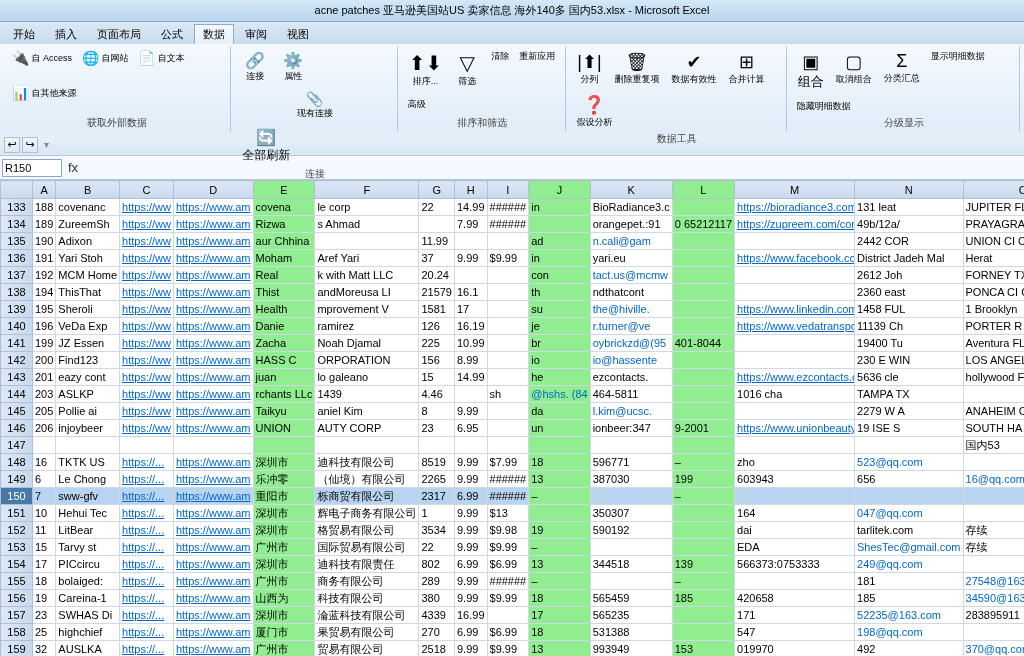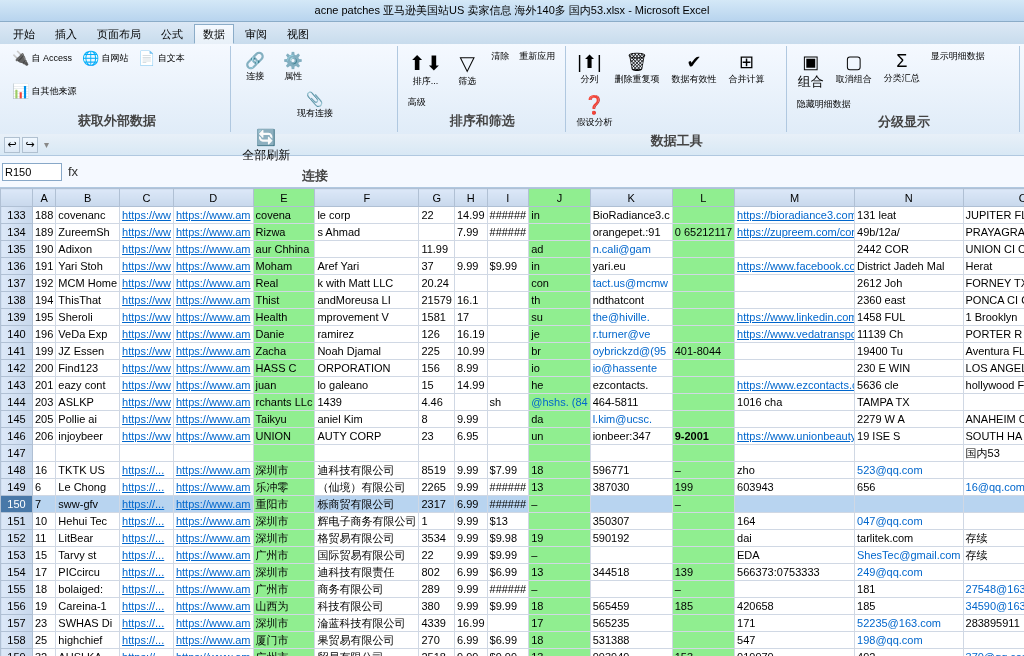--- a/index.html
+++ b/index.html
@@ -52,24 +52,23 @@
     .ribbon-group {
       display: flex;
       flex-direction: column;
       align-items: center;
       border-right: 1px solid #b0c8e0;
       padding: 2px 4px;
       min-width: 60px;
     }
     
     .ribbon-group-label {
-      font-size: 13px;
+      font-size: 10px;
       color: #444;
       margin-top: auto;
-      font-weight: bold;
     }
     
     .ribbon-group-content {
       display: flex;
       flex-wrap: wrap;
       gap: 2px;
       align-items: flex-start;
       flex: 1;
     }
     
@@ -92,21 +91,21 @@
       flex-direction: row;
       padding: 1px 3px;
       font-size: 9px;
       min-width: auto;
     }
     
     
     #formula-bar {
       display: flex;
       align-items: center;
-      height: 32px;
+      height: 24px;
       background: #f5f9ff;
       border-bottom: 1px solid #b0c8e0;
       padding: 0 2px;
       gap: 4px;
     }
     
     #cell-name-box {
       width: 60px;
       height: 18px;
       border: 1px solid #88a8c8;
@@ -613,21 +612,21 @@
             <td>injoybeer</td>
             <td style="color: rgb(0, 102, 204); text-decoration: underline; cursor: pointer;">https://ww</td>
             <td style="color: rgb(0, 102, 204); text-decoration: underline; cursor: pointer;">https://www.am</td>
             <td style="background: rgb(144, 238, 144);">UNION</td>
             <td>AUTY CORP</td>
             <td>23</td>
             <td>6.95</td>
             <td></td>
             <td style="background: rgb(144, 238, 144);">un</td>
             <td>ionbeer:347</td>
-            <td style="background: rgb(144, 238, 144); font-weight: bold;">9-2001</td>
+            <td style="background: rgb(144, 238, 144);">9-2001</td>
             <td style="color: rgb(0, 102, 204); text-decoration: underline; cursor: pointer;">https://www.unionbeautysal</td>
             <td>19 ISE S</td>
             <td>SOUTH HA NEW JERSEY</td>
           </tr>
           <tr>
             <th class="row-header">147</th>
             <td></td>
             <td></td>
             <td></td>
             <td></td>

